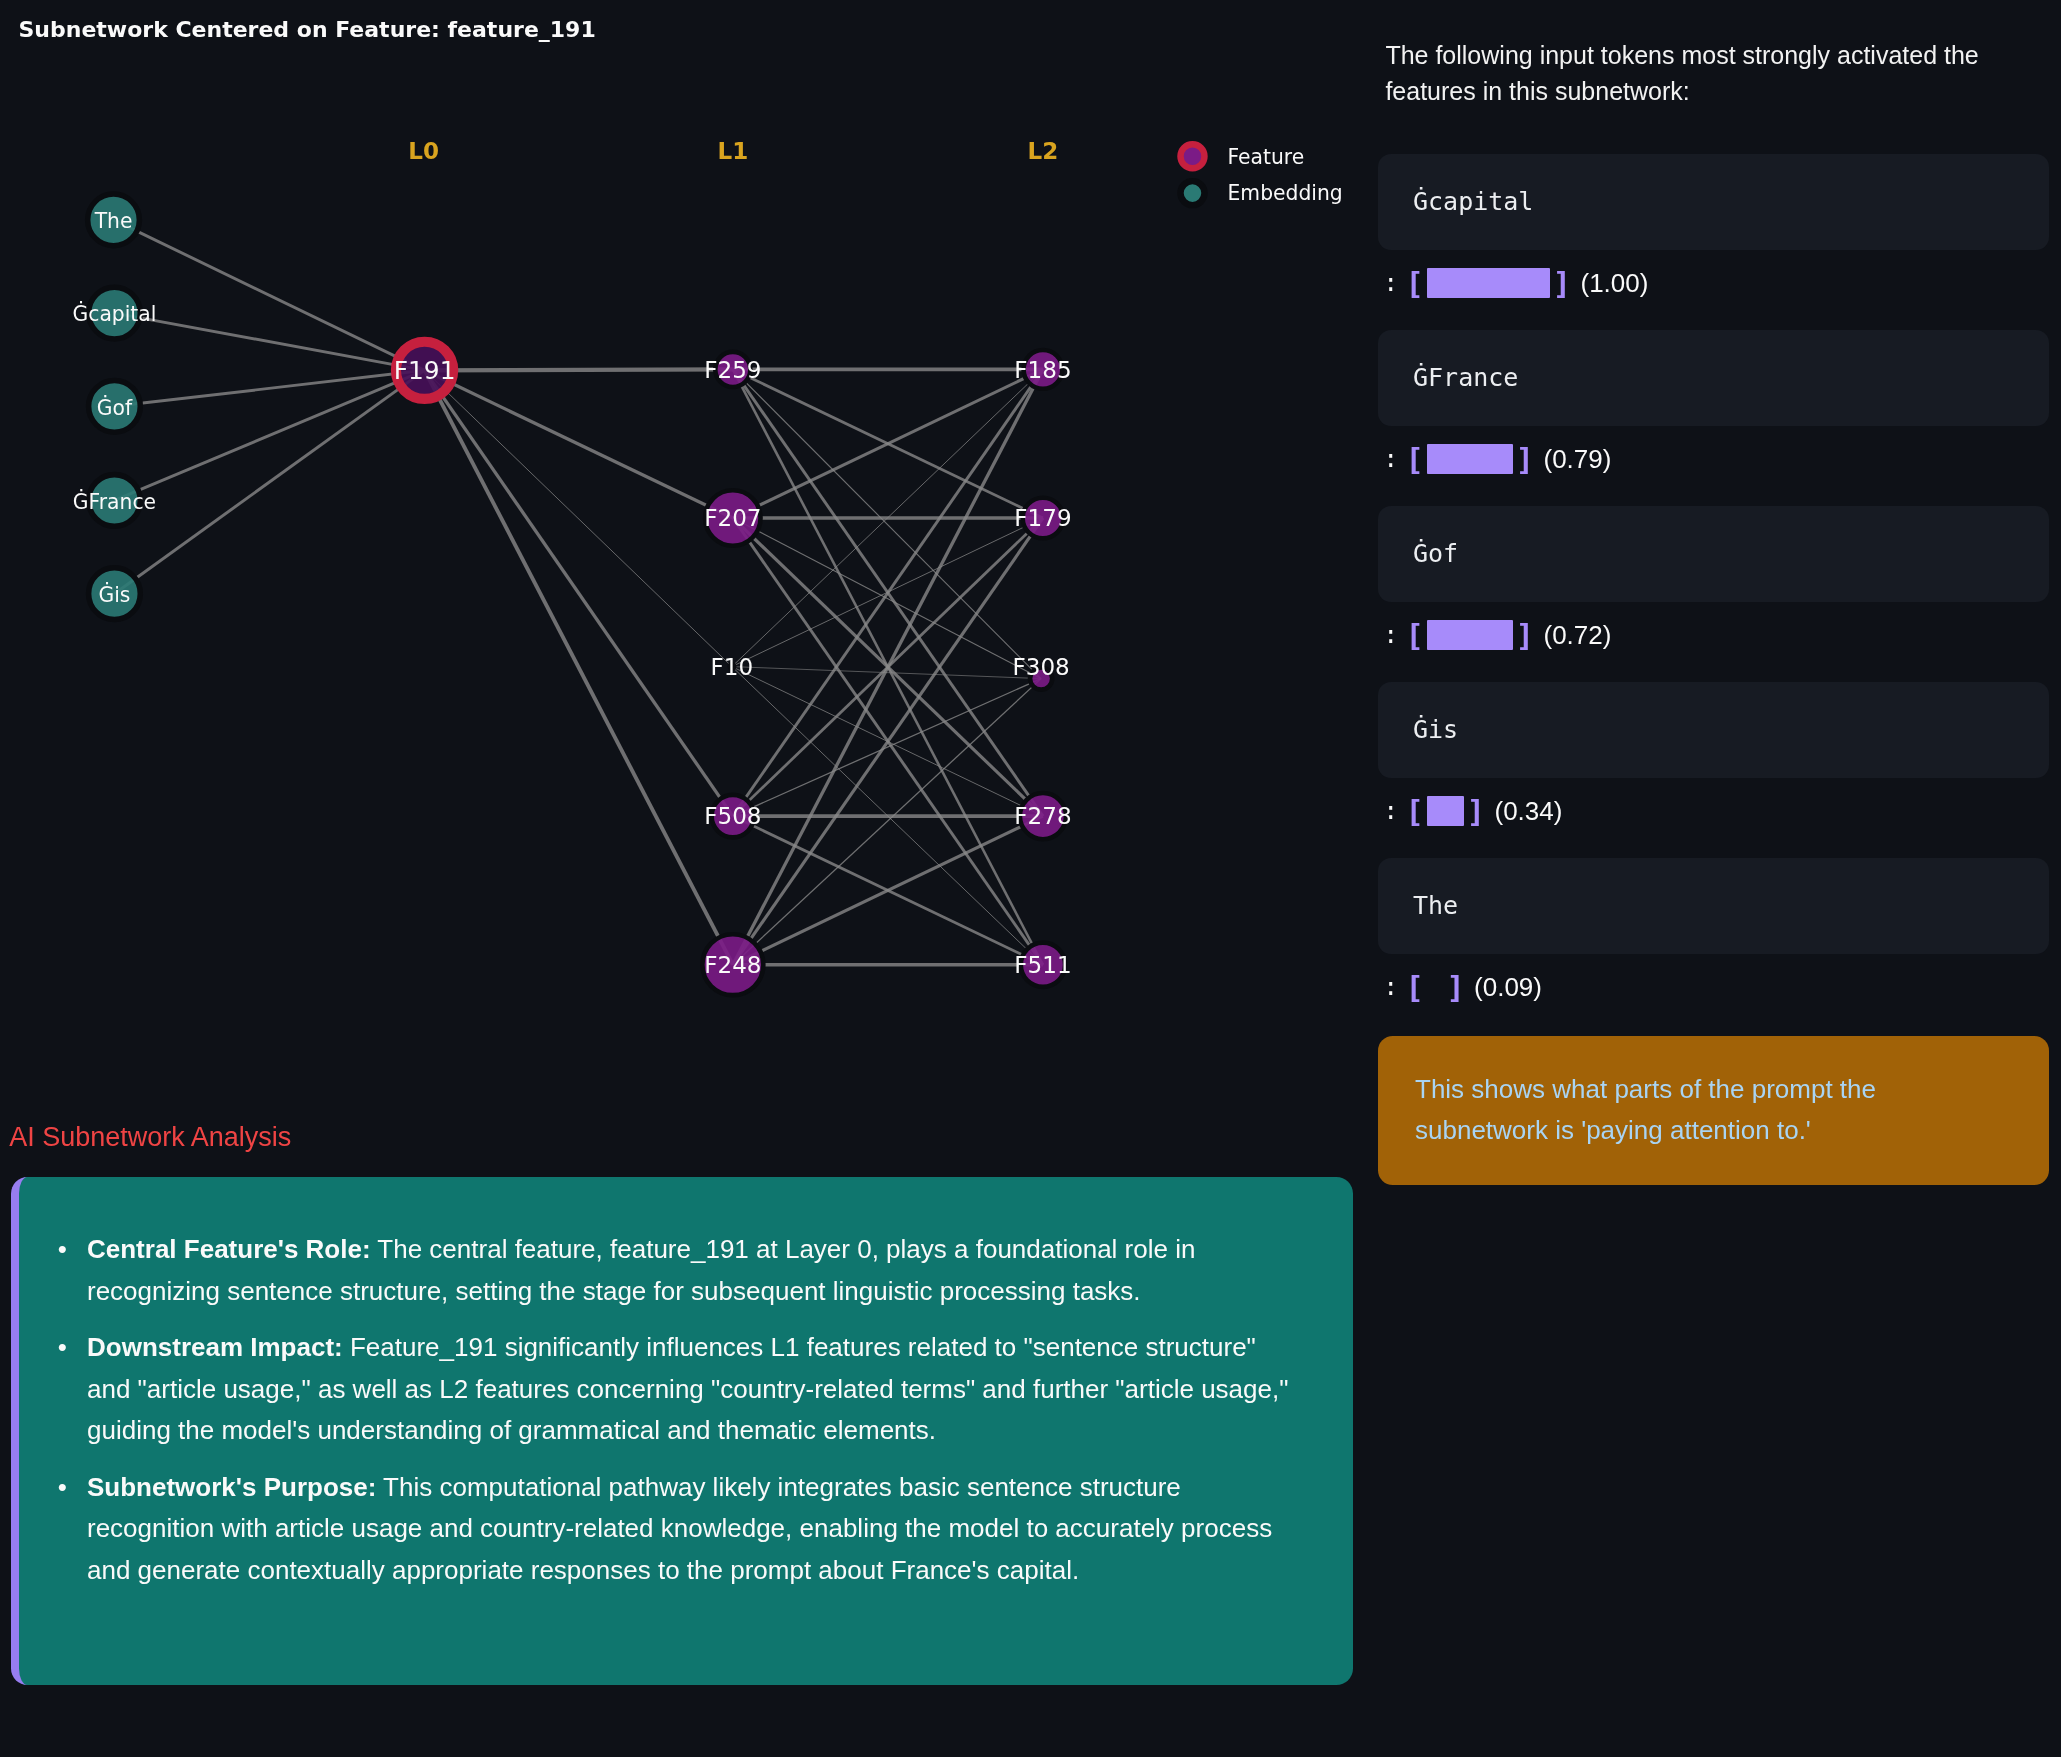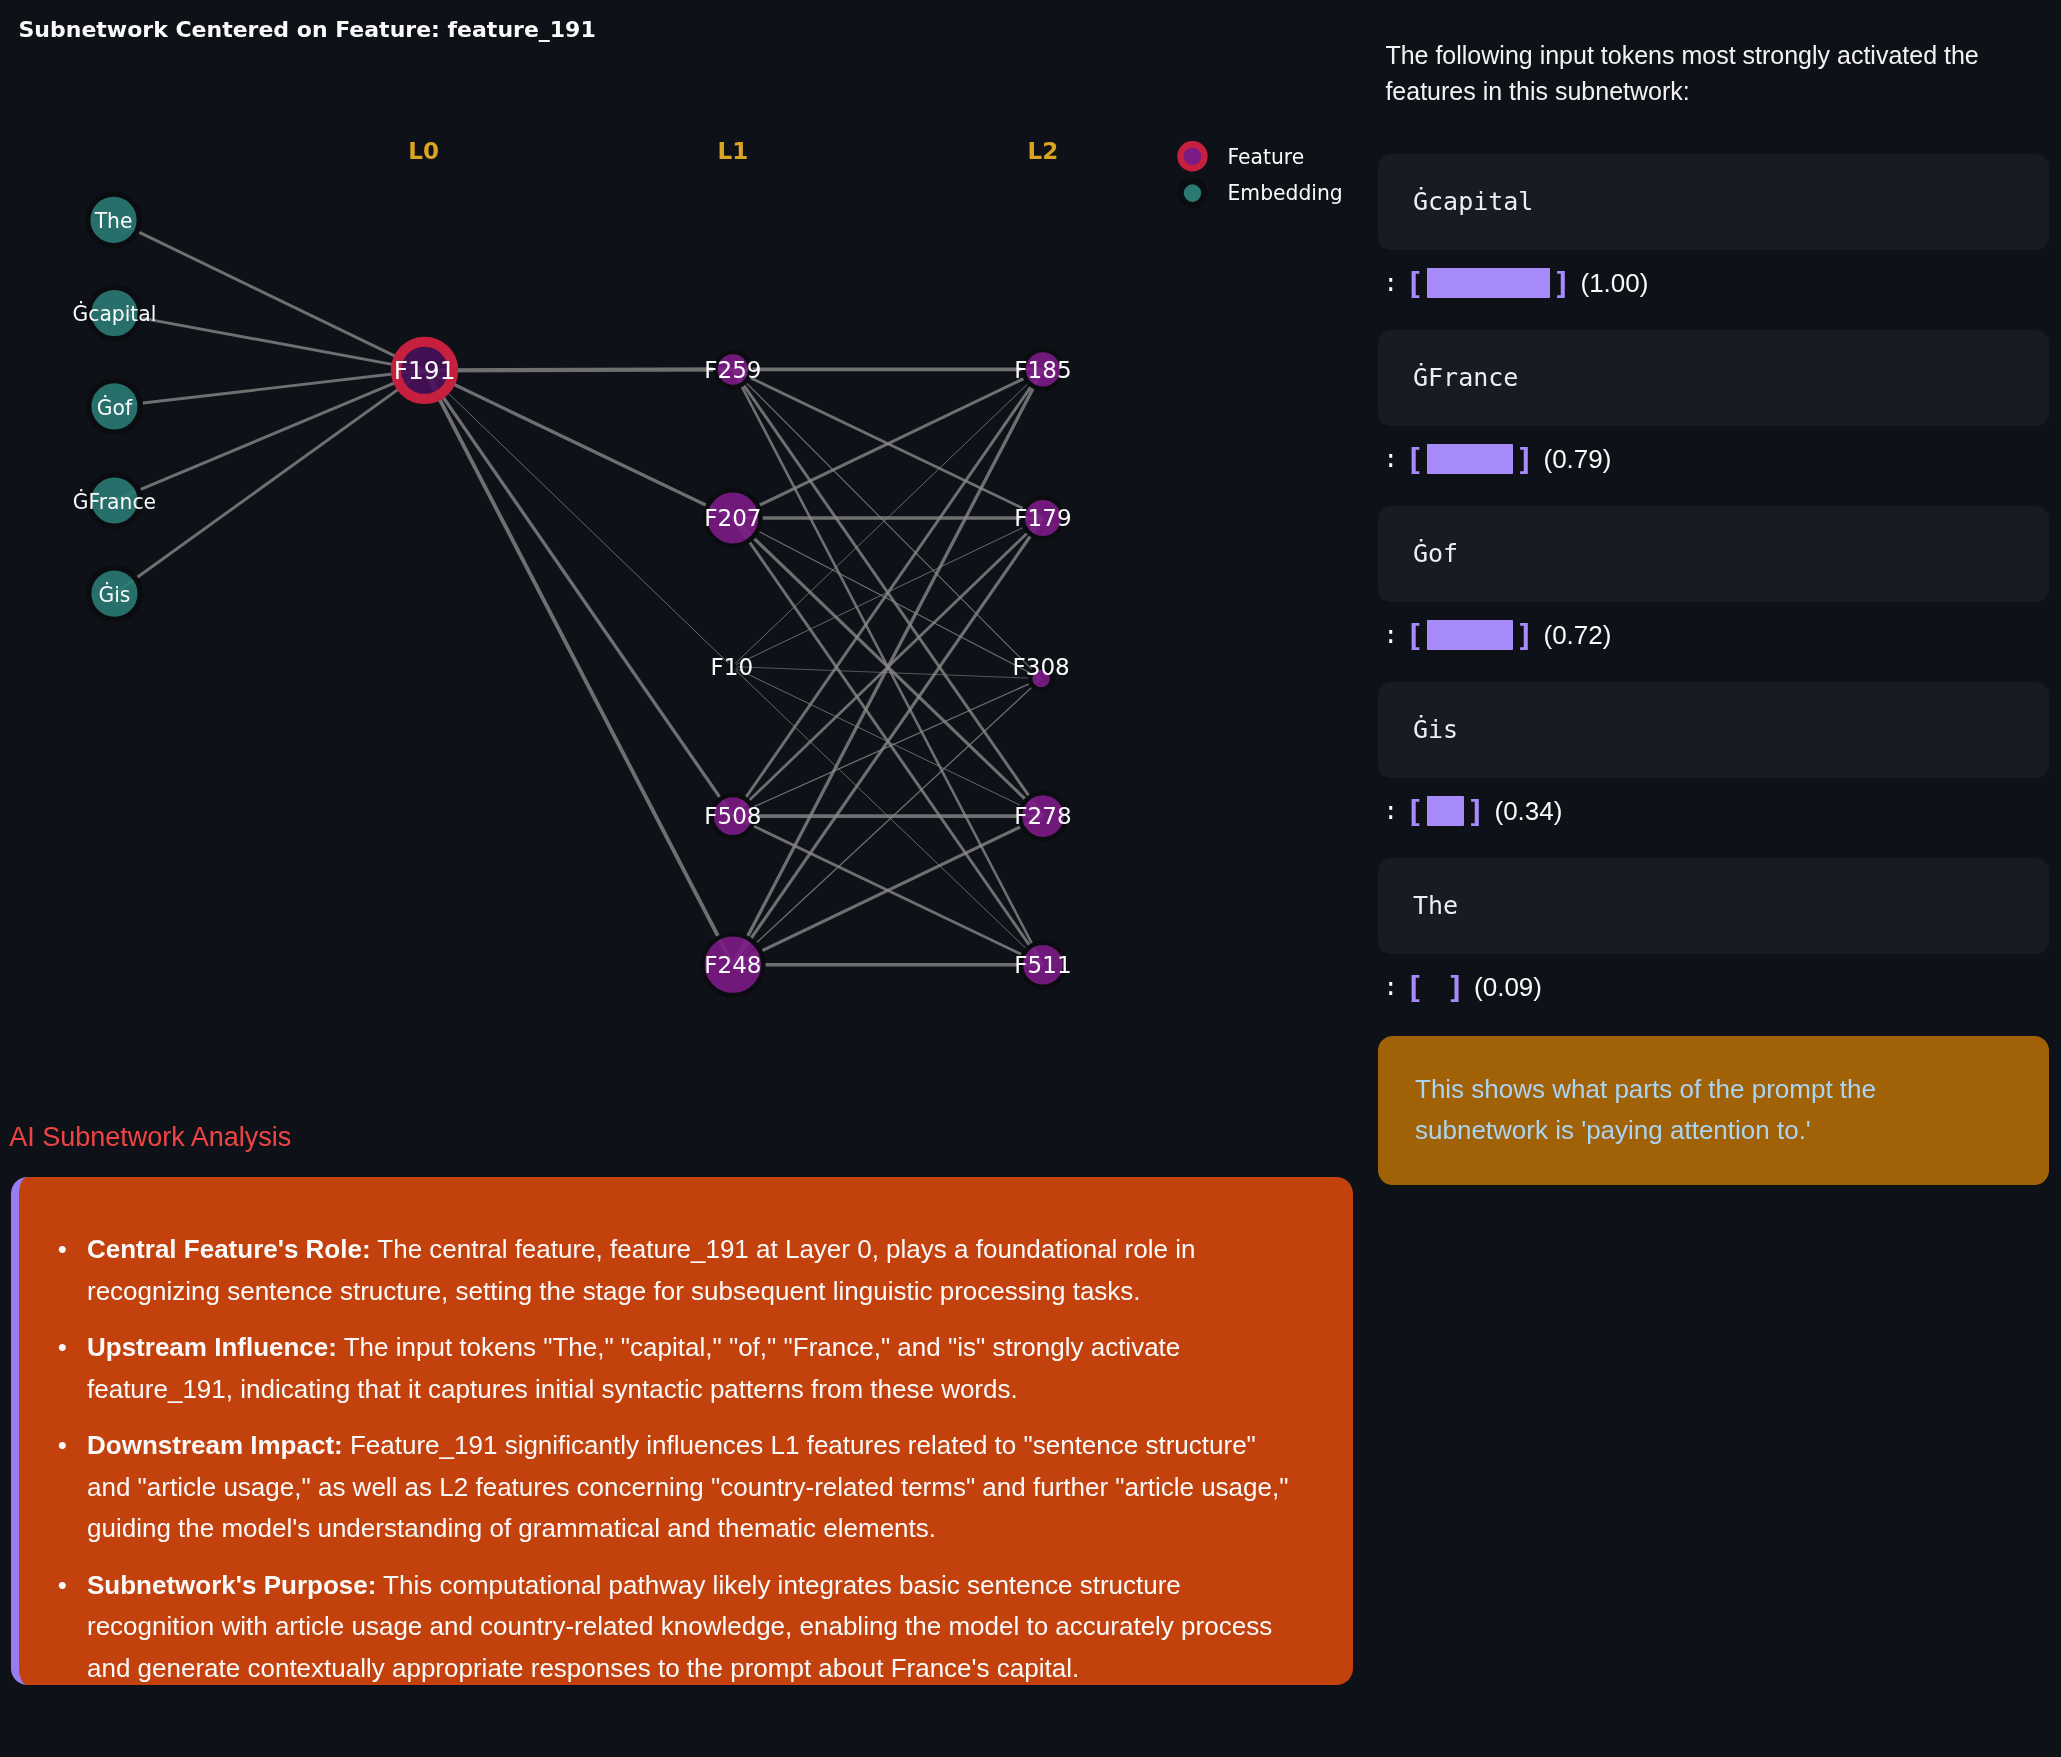--- a/index.html
+++ b/index.html
@@ -30,21 +30,21 @@
   .act-bracket { font-family:"DejaVu Sans Mono", monospace; font-size:31px; font-weight:bold; }
   .act-bar { height:30px; margin:0 2.8px; border-radius:0.9px; }
   .act-bar.empty { background:transparent !important; width:16.6px !important; }
   .act-val { font-size:26px; color:#fafafa; margin-left:9.2px; }
   .note-box { margin-top:28px; background:#a16207; border-radius:14.8px; padding:33px 37px;
               font-size:26px; line-height:1.6; color:#a9d4f3; }
 
   
   .analysis { position:absolute; left:0; top:1122px; width:1366px; }
   .analysis h2 { margin-left:9.2px; font-size:27px; font-weight:400; color:#ef4444; }
-  .analysis-card { margin:24px 0 0 11px; width:1342px; height:508px; background:#c2410c;
+  .analysis-card { margin:24px 0 0 11px; width:1342px; height:508px; background:#0f766e;
                    border-radius:16.6px; border-left:8.3px solid #977df0; padding:52px 59px 0 35px; }
   .analysis-card ul { list-style:none; }
   .analysis-card li { position:relative; padding-left:33px; margin-bottom:14.8px;
                       font-size:26px; line-height:1.6; color:#fafafa; }
   .analysis-card li::before { content:"\2022"; position:absolute; left:3.7px; top:0; font-size:26px; }
   .analysis-card li b { font-weight:bold; }
 </style>
 </head>
 <body>
 
@@ -185,21 +185,20 @@
         </div>
       </div>
     <div class="note-box">This shows what parts of the prompt the subnetwork is 'paying attention to.'</div>
   </aside>
 
   <section class="analysis">
     <h2>AI Subnetwork Analysis</h2>
     <div class="analysis-card">
       <ul id="bullet-list">
           <li><b>Central Feature's Role:</b><span> The central feature, feature_191 at Layer 0, plays a foundational role in recognizing sentence structure, setting the stage for subsequent linguistic processing tasks.</span></li>
-          <li><b>Upstream Influence:</b><span> The input tokens "The," "capital," "of," "France," and "is" strongly activate feature_191, indicating that it captures initial syntactic patterns from these words.</span></li>
           <li><b>Downstream Impact:</b><span> Feature_191 significantly influences L1 features related to "sentence structure" and "article usage," as well as L2 features concerning "country-related terms" and further "article usage," guiding the model's understanding of grammatical and thematic elements.</span></li>
           <li><b>Subnetwork's Purpose:</b><span> This computational pathway likely integrates basic sentence structure recognition with article usage and country-related knowledge, enabling the model to accurately process and generate contextually appropriate responses to the prompt about France's capital.</span></li>
         </ul>
     </div>
   </section>
 
 </div>
 
 
 </body></html>

